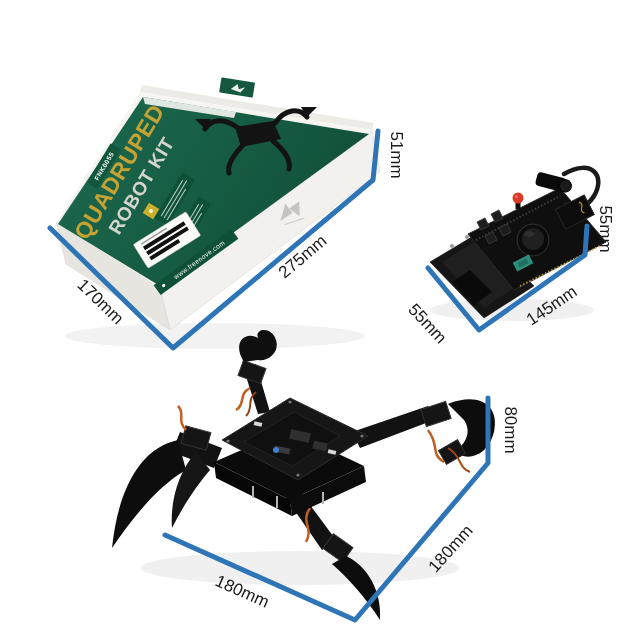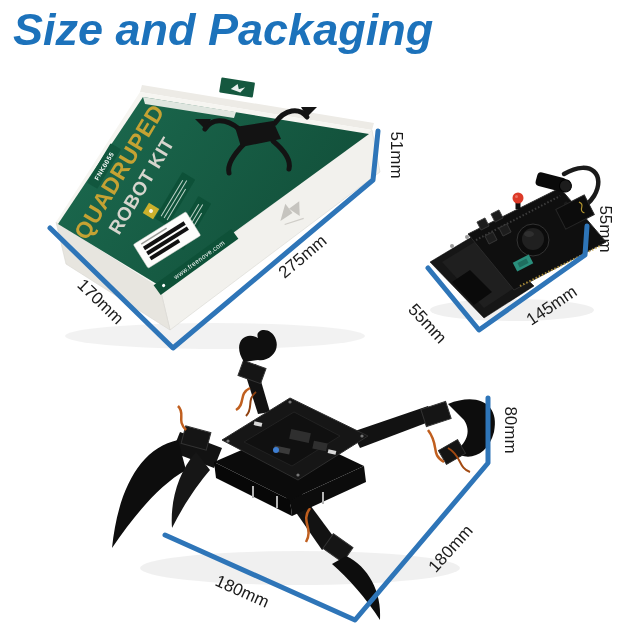--- a/index.html
+++ b/index.html
@@ -8,21 +8,20 @@
   .title{position:absolute;left:13px;top:4px;font-size:45px;font-weight:700;font-style:italic;
          color:#1c72bb;white-space:nowrap;letter-spacing:0;}
   .dim{position:absolute;font-size:17px;color:#1b1b1b;white-space:nowrap;transform-origin:center;}
   svg{position:absolute;left:0;top:0;}
 </style>
 </head>
 <body>
 
 <div class="canvas">
 
-  <div class="title">Size and Packaging</div>
 
   <svg width="640" height="640" viewBox="0 0 640 640">
 
     <defs>
       <linearGradient id="boxGreen" x1="0" y1="0" x2="1" y2="0.4">
         <stop offset="0" stop-color="#1c6b50"></stop>
         <stop offset="1" stop-color="#12503a"></stop>
       </linearGradient>
     </defs>
 

